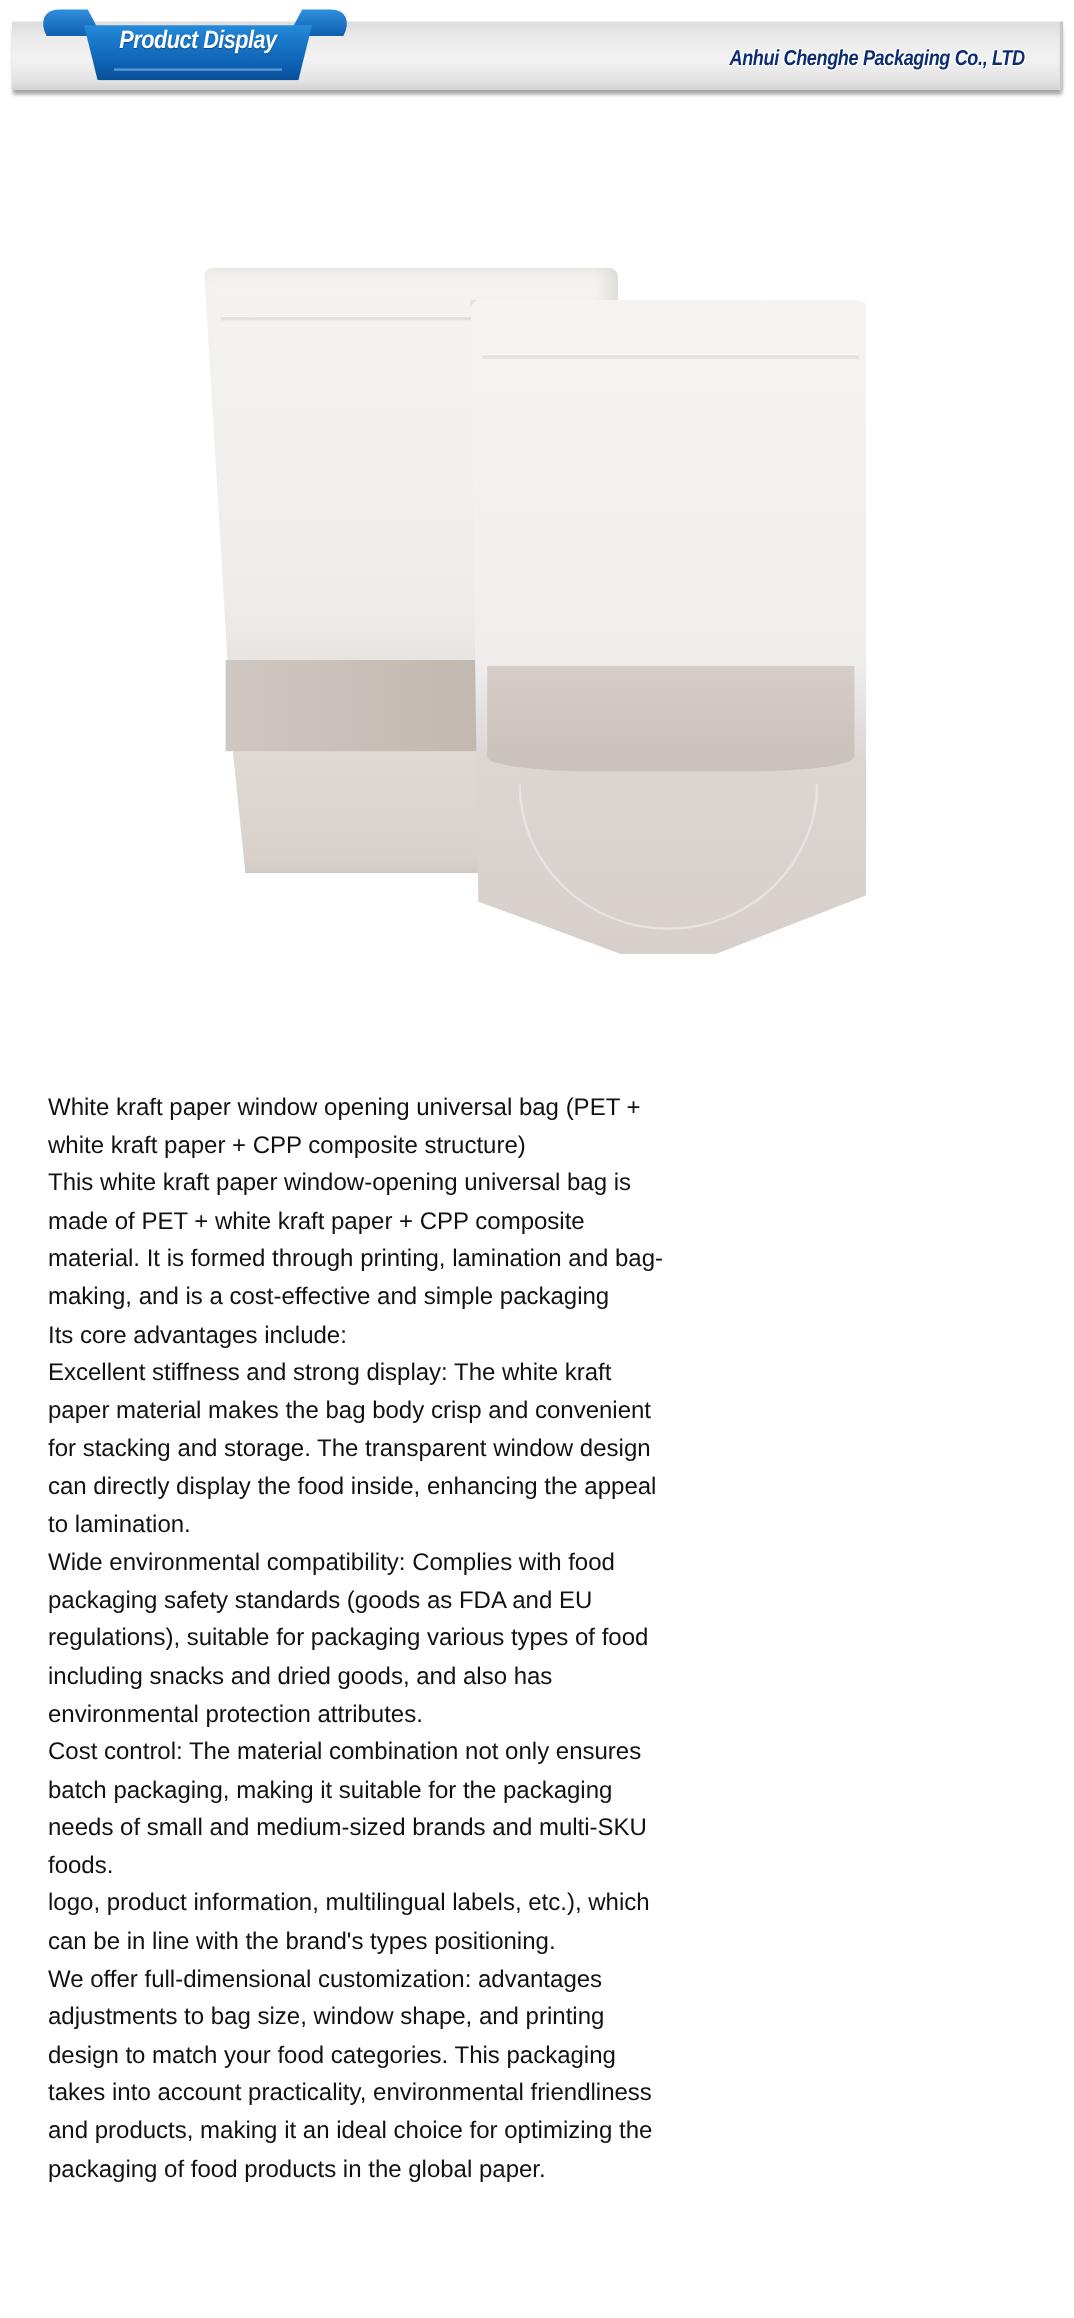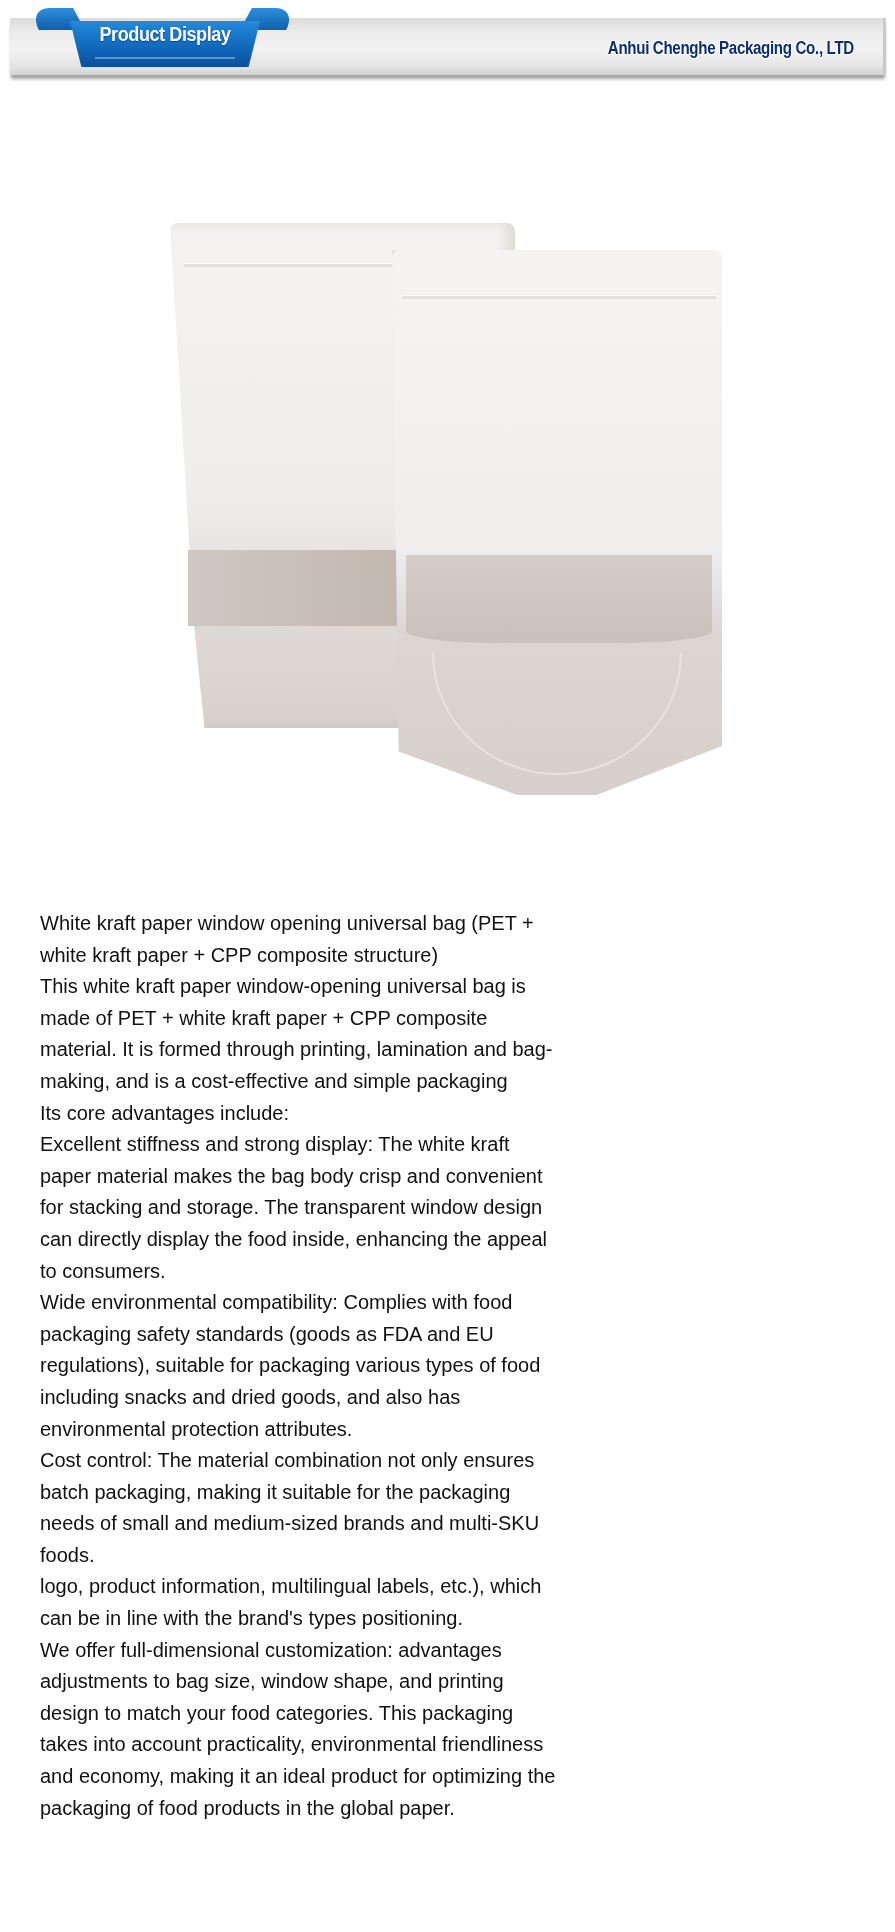--- a/index.html
+++ b/index.html
@@ -1,19 +1,19 @@
 <!DOCTYPE html>
 <html><head>
   <meta charset="utf-8">
   <style>
     html, body { margin: 0; padding: 0; background: #ffffff; }
     body { width: 895px; height: 1932px; position: relative; overflow: hidden; font-family: "Liberation Sans", sans-serif; }
 
     
-    .banner { position: absolute; left: 0; top: 0; width: 891px; height: 90px; }
+    .banner { position: absolute; left: 0; top: 0; width: 891px; height: 90px; font-style: italic; }
     .banner-bar {
       position: absolute; left: 10px; top: 18px; width: 873px; height: 57px;
       background: linear-gradient(to bottom, #dcdcdc 0%, #ebebeb 25%, #f2f2f2 55%, #e4e4e4 85%, #d2d2d2 100%);
       border-right: 3px solid #c9c9c9;
       box-shadow: 0 5px 3px -1px rgba(90,90,90,0.55);
     }
     .ribbon-ear {
       position: absolute; top: 8px; width: 46px; height: 22px;
       background: linear-gradient(to bottom, #2f8fdc, #0f5fae);
     }
@@ -113,31 +113,31 @@
   <span class="line">white kraft paper + CPP composite structure)</span>
   <span class="line">This white kraft paper window-opening universal bag is</span>
   <span class="line">made of PET + white kraft paper + CPP composite</span>
   <span class="line">material. It is formed through printing, lamination and bag-</span>
   <span class="line">making, and is a cost-effective and simple packaging</span>
   <span class="line">Its core advantages include:</span>
   <span class="line">Excellent stiffness and strong display: The white kraft</span>
   <span class="line">paper material makes the bag body crisp and convenient</span>
   <span class="line">for stacking and storage. The transparent window design</span>
   <span class="line">can directly display the food inside, enhancing the appeal</span>
-  <span class="line">to consumers.</span>
+  <span class="line">to lamination.</span>
   <span class="line">Wide environmental compatibility: Complies with food</span>
   <span class="line">packaging safety standards (goods as FDA and EU</span>
   <span class="line">regulations), suitable for packaging various types of food</span>
   <span class="line">including snacks and dried goods, and also has</span>
   <span class="line">environmental protection attributes.</span>
   <span class="line">Cost control: The material combination not only ensures</span>
   <span class="line">batch packaging, making it suitable for the packaging</span>
   <span class="line">needs of small and medium-sized brands and multi-SKU</span>
   <span class="line">foods.</span>
   <span class="line">logo, product information, multilingual labels, etc.), which</span>
   <span class="line">can be in line with the brand's types positioning.</span>
   <span class="line">We offer full-dimensional customization: advantages</span>
   <span class="line">adjustments to bag size, window shape, and printing</span>
   <span class="line">design to match your food categories. This packaging</span>
   <span class="line">takes into account practicality, environmental friendliness</span>
-  <span class="line">and economy, making it an ideal product for optimizing the</span>
+  <span class="line">and products, making it an ideal choice for optimizing the</span>
   <span class="line">packaging of food products in the global paper.</span>
 </div>
 
 </body></html>

